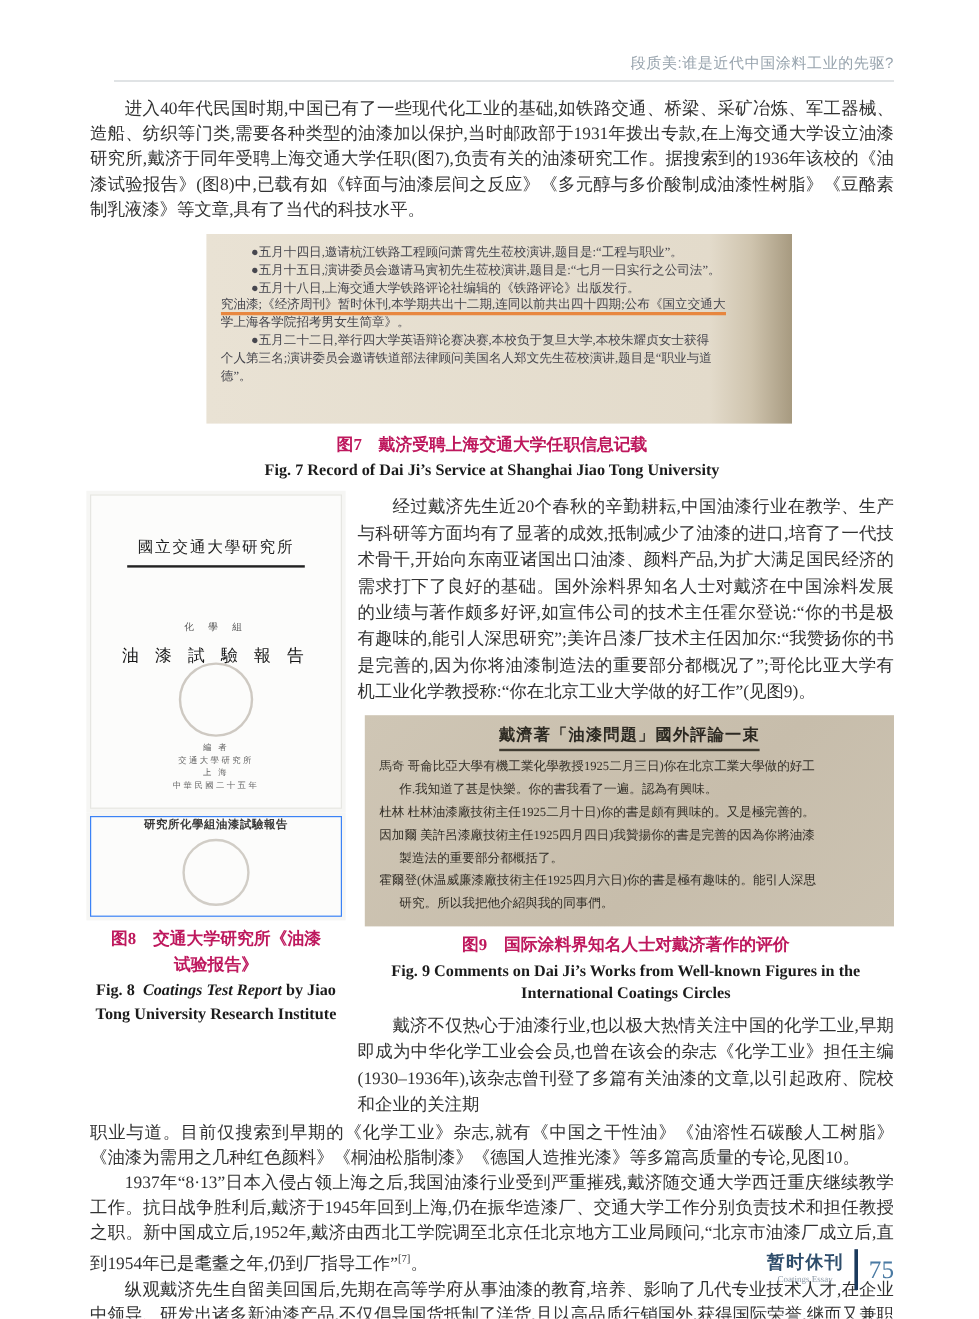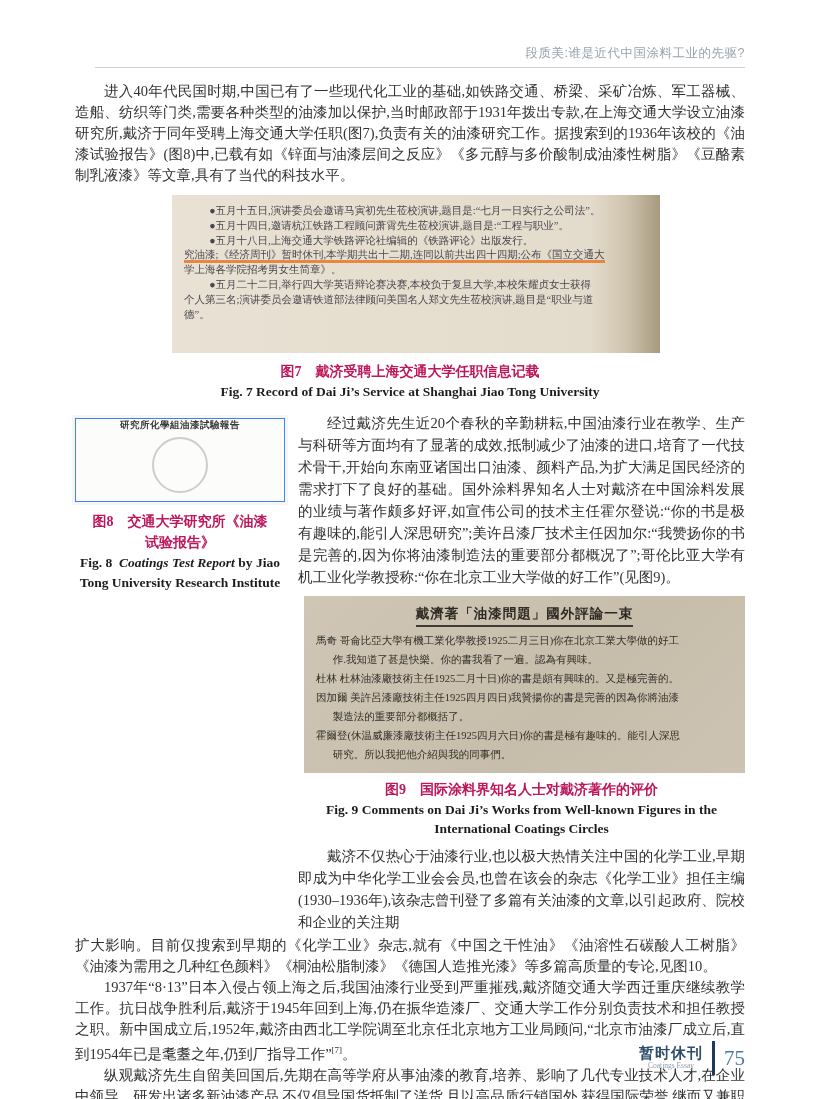--- a/index.html
+++ b/index.html
@@ -82,38 +82,51 @@
 <body>
 
 <div class="page">
 
   <div class="running-head">段质美:谁是近代中国涂料工业的先驱?</div>
   <div class="head-rule"></div>
 
   <p class="para indent p1">进入40年代民国时期,中国已有了一些现代化工业的基础,如铁路交通、桥梁、采矿冶炼、军工器械、造船、纺织等门类,需要各种类型的油漆加以保护,当时邮政部于1931年拨出专款,在上海交通大学设立油漆研究所,戴济于同年受聘上海交通大学任职(图7),负责有关的油漆研究工作。据搜索到的1936年该校的《油漆试验报告》(图8)中,已载有如《锌面与油漆层间之反应》《多元醇与多价酸制成油漆性树脂》《豆酪素制乳液漆》等文章,具有了当代的科技水平。</p>
 
   <div class="fig7-photo">
+    <div class="ph-line bullet">●五月十四日,邀请杭江铁路工程顾问萧霄先生莅校演讲,题目是:“工程与职业”。</div>
     <div class="ph-line bullet">●五月十五日,演讲委员会邀请马寅初先生莅校演讲,题目是:“七月一日实行之公司法”。</div>
-    <div class="ph-line bullet">●五月十四日,邀请杭江铁路工程顾问萧霄先生莅校演讲,题目是:“工程与职业”。</div>
     <div class="ph-line bullet">●五月十八日,上海交通大学铁路评论社编辑的《铁路评论》出版发行。</div>
     <div class="ph-line ul"><span>究油漆;《经济周刊》暂时休刊,本学期共出十二期,连同以前共出四十四期;公布《国立交通大</span></div>
     <div class="ph-line">学上海各学院招考男女生简章》。</div>
     <div class="ph-line bullet">●五月二十二日,举行四大学英语辩论赛决赛,本校负于复旦大学,本校朱耀贞女士获得</div>
     <div class="ph-line">个人第三名;演讲委员会邀请铁道部法律顾问美国名人郑文先生莅校演讲,题目是“职业与道</div>
     <div class="ph-line">德”。</div>
   </div>
 
   <div class="cap cap7">
     <div class="cap-zh">图7　戴济受聘上海交通大学任职信息记载</div>
     <div class="cap-en">Fig. 7  Record of Dai Ji’s Service at Shanghai Jiao Tong University</div>
   </div>
 
   <div class="cols">
 
     <div class="col-left">
+      <div class="cover">
+        <div class="cover-institute">國立交通大學研究所</div>
+        <div class="cover-rule"></div>
+        <div class="cover-group">化 學 組</div>
+        <div class="cover-title">油 漆 試 驗 報 告</div>
+        <div class="stamp"></div>
+        <div class="cover-imprint">
+          <div>編 者</div>
+          <div>交通大學研究所</div>
+          <div>上 海</div>
+          <div>中華民國二十五年</div>
+        </div>
+      </div>
       <div class="strip">
         <div class="strip-stamp"></div>
         <div class="strip-text">研究所化學組油漆試驗報告</div>
       </div>
       <div class="cap cap8">
         <div class="cap-zh">图8　交通大学研究所《油漆</div>
         <div class="cap-zh">试验报告》</div>
         <div class="cap-en">
           <span>Fig. 8</span>&nbsp;
           <span class="italic">Coatings Test Report</span>
@@ -139,21 +152,21 @@
       <div class="cap cap9">
         <div class="cap-zh">图9　国际涂料界知名人士对戴济著作的评价</div>
         <div class="cap-en">Fig. 9  Comments on Dai Ji’s Works from Well-known Figures in the International Coatings Circles</div>
       </div>
 
       <p class="para indent p3">戴济不仅热心于油漆行业,也以极大热情关注中国的化学工业,早期即成为中华化学工业会会员,也曾在该会的杂志《化学工业》担任主编(1930–1936年),该杂志曾刊登了多篇有关油漆的文章,以引起政府、院校和企业的关注期</p>
     </div>
   </div>
 
   <div class="fullwidth">
-    <p class="para">扩大影响。目前仅搜索到早期的《化学工业》杂志,就有《中国之干性油》《油溶性石碳酸人工树脂》《油漆为需用之几种红色颜料》《桐油松脂制漆》《德国人造推光漆》等多篇高质量的专论,见图10。</p>
+    <p class="para">职业与道。目前仅搜索到早期的《化学工业》杂志,就有《中国之干性油》《油溶性石碳酸人工树脂》《油漆为需用之几种红色颜料》《桐油松脂制漆》《德国人造推光漆》等多篇高质量的专论,见图10。</p>
     <p class="para indent"><span>1937年“8·13”日本入侵占领上海之后,我国油漆行业受到严重摧残,戴济随交通大学西迁重庆继续教学工作。抗日战争胜利后,戴济于1945年回到上海,仍在振华造漆厂、交通大学工作分别负责技术和担任教授之职。新中国成立后,1952年,戴济由西北工学院调至北京任北京地方工业局顾问,“北京市油漆厂成立后,直到1954年已是耄耋之年,仍到厂指导工作”</span><span class="sup">[7]</span><span>。</span></p>
     <p class="para indent">纵观戴济先生自留美回国后,先期在高等学府从事油漆的教育,培养、影响了几代专业技术人才,在企业中领导、研发出诸多新油漆产品,不仅倡导国货抵制了洋货,且以高品质行销国外,获得国际荣誉,继而又兼职科研院所,极</p>
   </div>
 
   <div class="footer">
     <div class="f-labels">
       <div class="f-zh">暂时休刊</div>
       <div class="f-en">Coatings Essay</div>
     </div>
     <div class="f-bar"></div>

